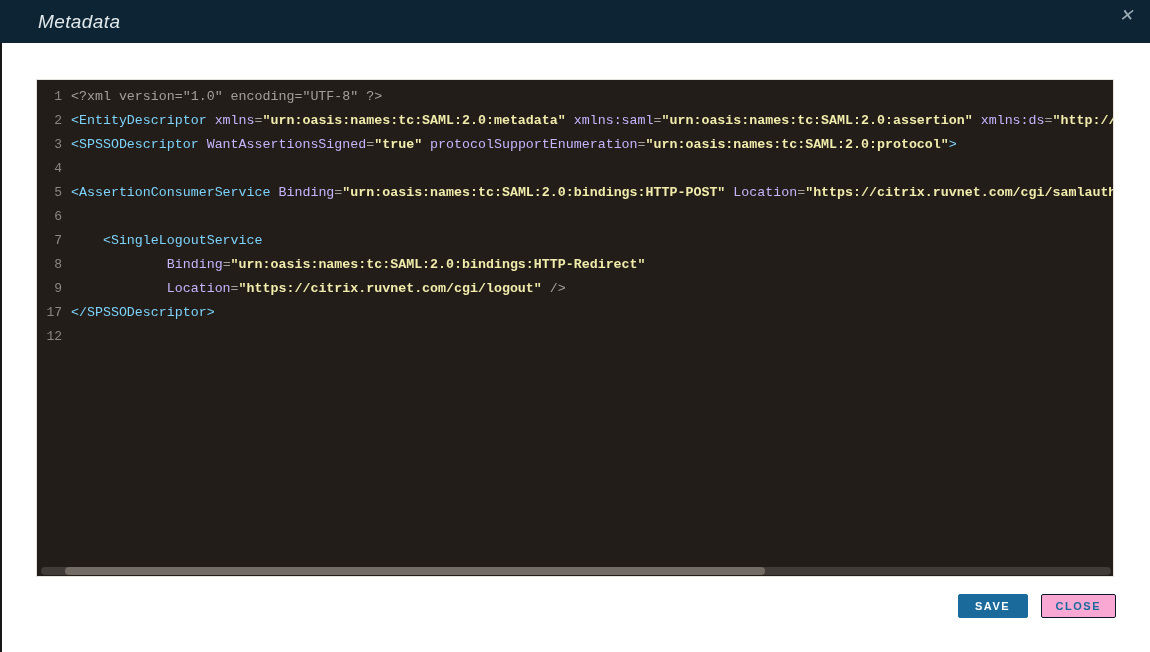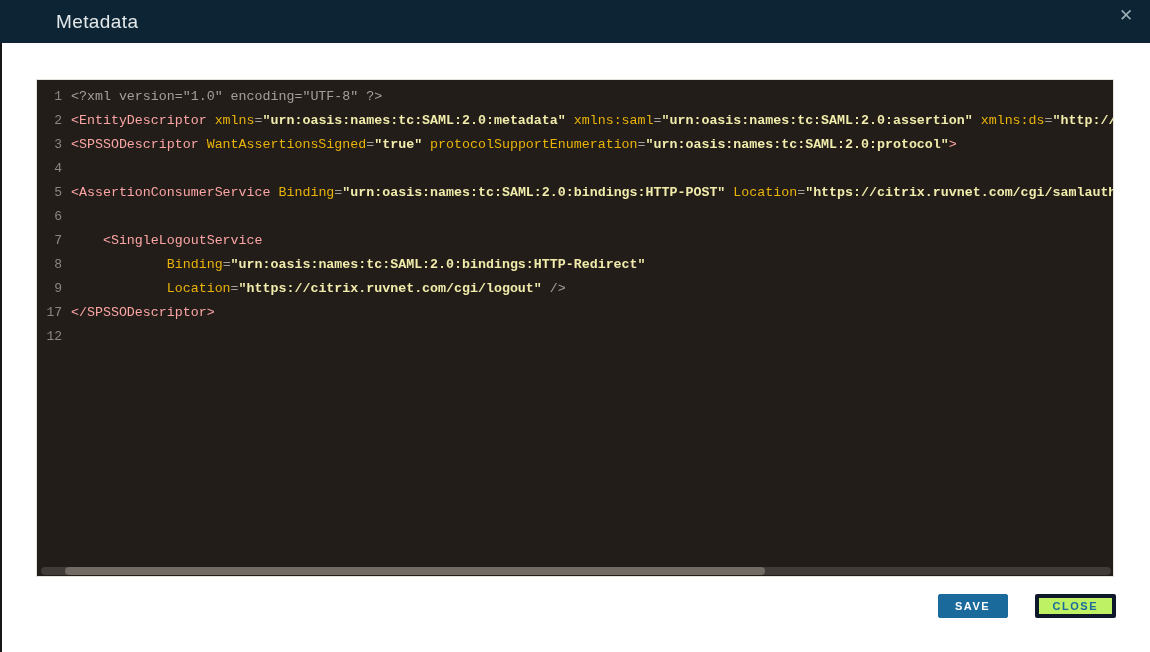--- a/index.html
+++ b/index.html
@@ -10,21 +10,21 @@
     font-family: "Liberation Sans", sans-serif;
     overflow: hidden;
   }
   .left-edge {
     position: absolute; left: 0; top: 0; bottom: 0; width: 2px;
     background: #161616; z-index: 1;
   }
   .dlg-header {
     position: absolute; left: 0; top: 0; right: 0; height: 43px;
     background: #0c2433; z-index: 2;
-    display: flex; align-items: center; padding-left: 56px;
+    display: flex; align-items: center; padding-left: 38px; font-style: italic;
   }
   .dlg-title {
     color: #e3e9eb; font-size: 19px; font-weight: 300;
     letter-spacing: 0.4px;
   }
   .dlg-close {
     position: absolute; top: 5px; right: 13px;
     color: #9badb5; font-size: 17px; line-height: 22px;
     width: 22px; text-align: center; cursor: pointer;
     font-weight: 400; user-select: none;
@@ -40,22 +40,22 @@
     padding-top: 5px;
     cursor: text;
   }
   .code-line { display: flex; white-space: pre; height: 24px; }
   .ln {
     width: 25px; flex: 0 0 25px; text-align: right;
     color: #8a8680; font-size: 13px;
   }
   .lc { margin-left: 9px; }
   .seg-text { color: #a3a09a; }
-  .seg-tag  { color: #fca5a5; text-align: center; }
-  .seg-attr { color: #eab308; }
+  .seg-tag  { color: #7dd3fc; text-align: center; }
+  .seg-attr { color: #c4b5fd; }
   .seg-val  { color: #f1ecab; font-weight: bold; }
   .hscroll {
     position: absolute; left: 0; right: 0; bottom: 0; height: 9px;
   }
   .hscroll .track {
     position: absolute; left: 4px; right: 2px; top: 0; height: 8px;
     background: #403b36; border-radius: 4px;
   }
   .hscroll .thumb {
     position: absolute; left: 28px; width: 700px; top: 0; height: 8px;
@@ -65,21 +65,21 @@
     position: absolute; top: 594px; right: 34px;
     display: flex; gap: 13px; z-index: 2;
   }
   .btn {
     height: 24px; min-width: 70px; padding: 1px 14px;
     font-family: "Liberation Sans", sans-serif;
     font-size: 11px; font-weight: bold; letter-spacing: 1.5px;
     border-radius: 2px; cursor: pointer; line-height: 1;
   }
   .btn-save { background: #1a6a9c; color: #ffffff; border: 1px solid #1a6a9c; }
-  .btn-close { background: #bef264; color: #1a6a9c; border: 4px solid #0f172a; margin-left: 14px; }
+  .btn-close { background: #f9a8d4; color: #1a6a9c; border: 1px solid #0f172a; }
 </style>
 </head>
 <body>
 
 <div class="left-edge"></div>
 
 <div>
 
   <header class="dlg-header">
     <span class="dlg-title">Metadata</span>

